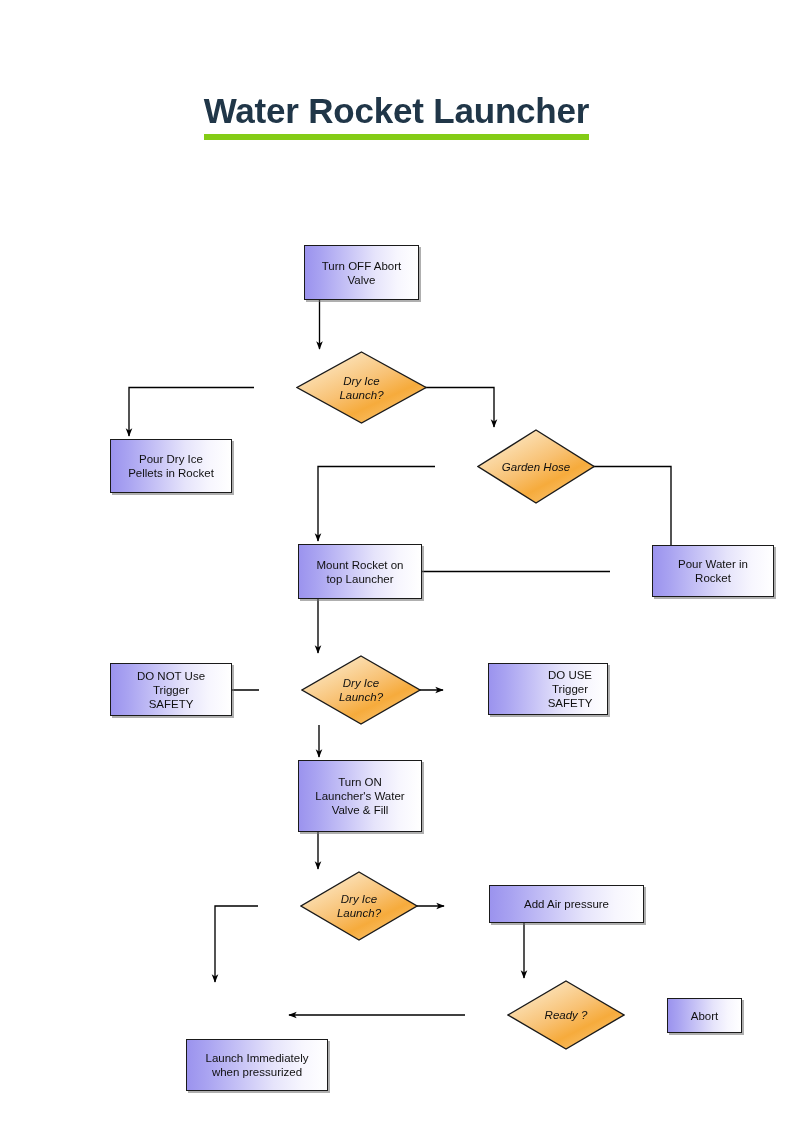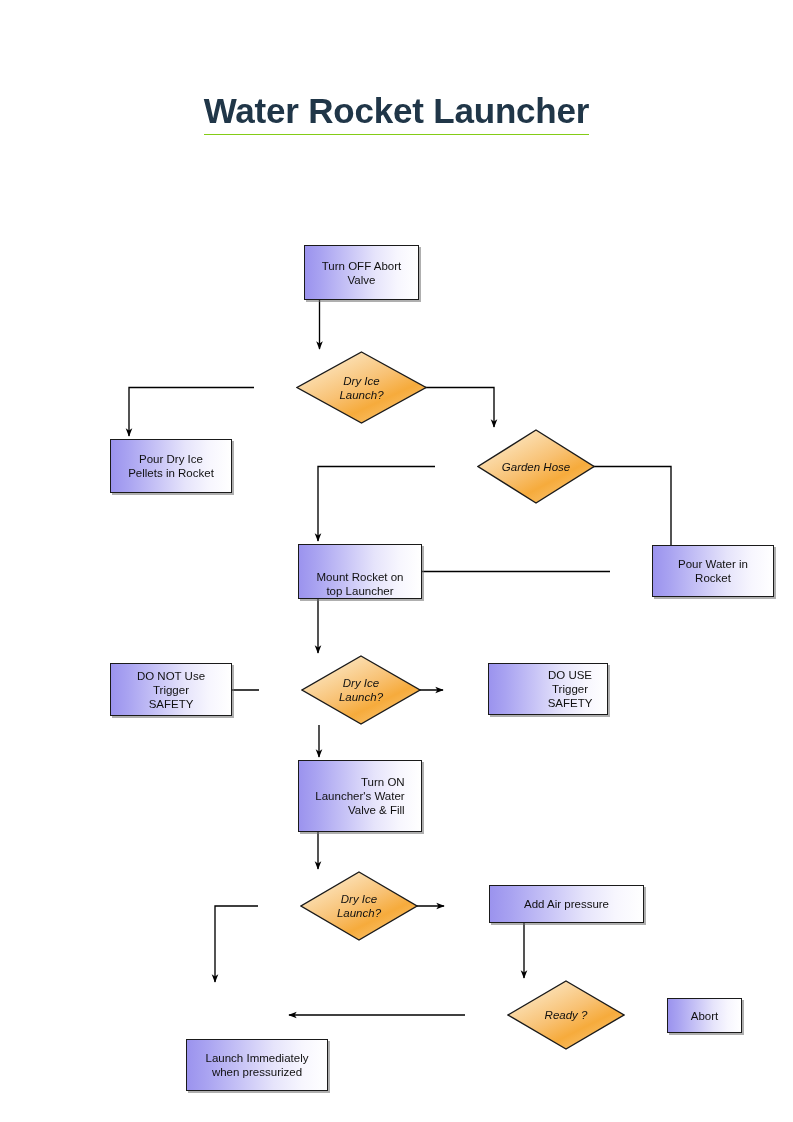--- a/index.html
+++ b/index.html
@@ -28,21 +28,21 @@
     width: 793px;
     text-align: center;
     font-size: 35px;
     font-weight: bold;
     line-height: 45px;
     color: #203648;
     letter-spacing: -0.2px;
   }
   #title .tline {
     display: inline-block;
-    border-bottom: 1px solid #84cc16;
+    border-bottom: 6px solid #84cc16;
     padding-bottom: 1px;
   }
 
   
   #edges {
     position: absolute;
     left: 0;
     top: 0;
     width: 793px;
     height: 1122px;
@@ -198,21 +198,21 @@
         <polygon points="59,1 117,37.5 59,74 1,37.5" fill="url(#decGrad)" stroke="#1a1a1a" stroke-width="1.4"></polygon>
       </svg>
       <span class="lbl">Garden Hose</span>
     </div>
 
     <div class="node proc" style="left:610px; top:545px; width:122px; height:52px;">
       <span class="lbl">Pour Water in
 Rocket</span>
     </div>
 
-    <div class="node proc" style="left:256px; top:544px; width:124px; height:55px;align-items:flex-end;">
+    <div class="node proc" style="left:256px; top:544px; width:124px; height:55px;">
       <span class="lbl">Mount Rocket on
 top Launcher</span>
     </div>
 
     <div class="node dec" style="left:259px; top:655px; width:120px; height:70px;">
       <svg class="dia" viewBox="0 0 120 70" preserveAspectRatio="none">
         <polygon points="60,1 119,35 60,69 1,35" fill="url(#decGrad)" stroke="#1a1a1a" stroke-width="1.4"></polygon>
       </svg>
       <span class="lbl">Dry Ice
 Launch?</span>
@@ -222,21 +222,21 @@
       <span class="lbl">DO NOT Use
 Trigger
 SAFETY</span>
     </div>
 
     <div class="node proc" style="left:446px; top:663px; width:120px; height:52px;padding-left:44px;">
       <span class="lbl">DO USE Trigger
 SAFETY</span>
     </div>
 
-    <div class="node proc" style="left:256px; top:760px; width:124px; height:72px;text-align:right;">
+    <div class="node proc" style="left:256px; top:760px; width:124px; height:72px;">
       <span class="lbl">Turn ON
 Launcher's Water
 Valve &amp; Fill</span>
     </div>
 
     <div class="node dec" style="left:258px; top:871px; width:118px; height:70px;">
       <svg class="dia" viewBox="0 0 118 70" preserveAspectRatio="none">
         <polygon points="59,1 117,35 59,69 1,35" fill="url(#decGrad)" stroke="#1a1a1a" stroke-width="1.4"></polygon>
       </svg>
       <span class="lbl">Dry Ice

